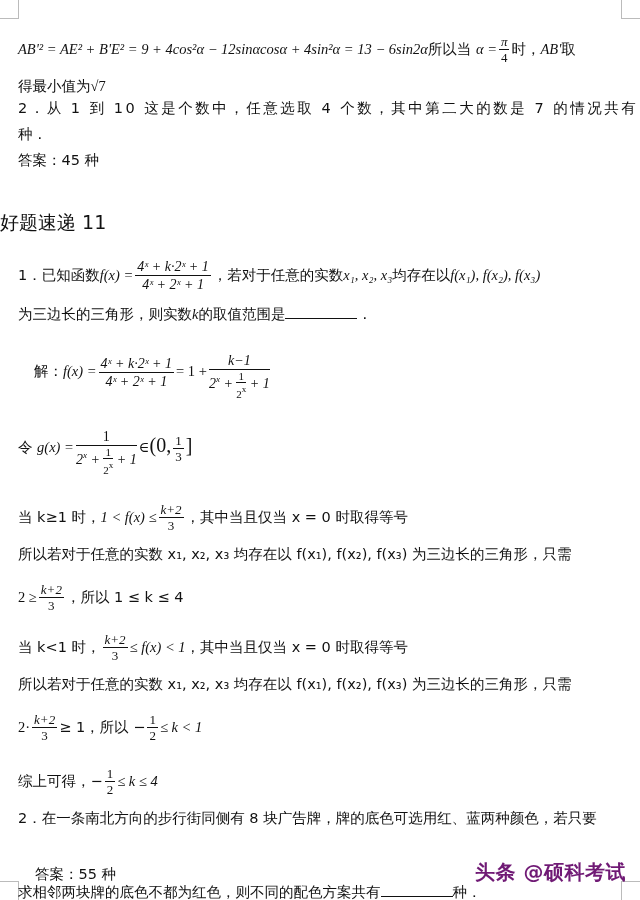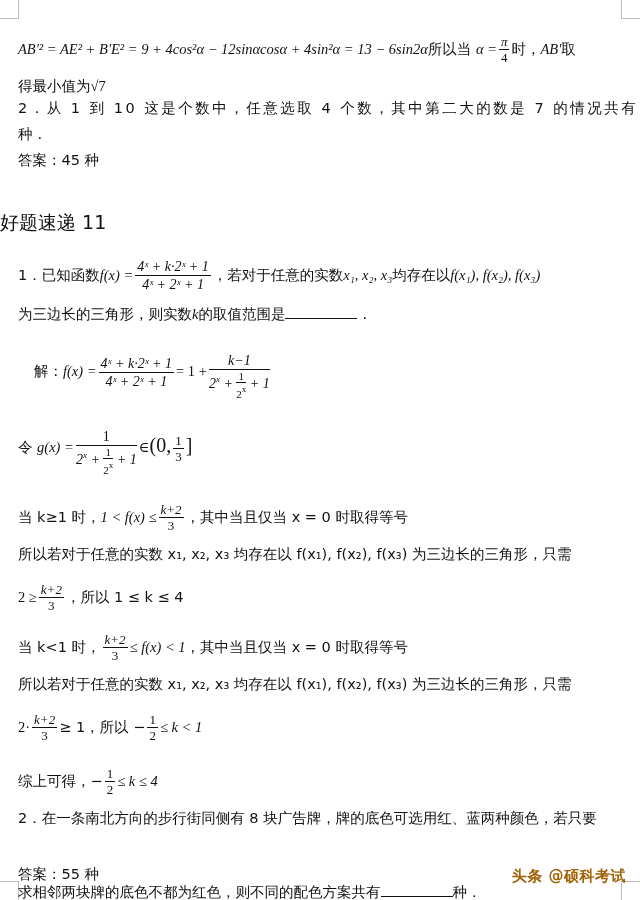--- a/index.html
+++ b/index.html
@@ -12,21 +12,21 @@
   .frac > span { display:block; line-height:17px; font-size:14px; }
   .frac > .num { border-bottom:1px solid #111; padding:0 2px; }
   .frac.sm > span { font-size:13px; line-height:15px; }
   .nest { display:inline-block; vertical-align:middle; text-align:center; }
   .nest > span { display:block; font-size:11px; line-height:12px; }
   .nest > .num { border-bottom:1px solid #111; }
   sup { font-size:9px; vertical-align:6px; }
   .blank { display:inline-block; width:72px; border-bottom:1px solid #111; height:14px; vertical-align:baseline; }
   .title { position:absolute; top:210px; left:0; width:640px; font-size:19px; }
   .corner { position:absolute; width:18px; height:18px; border-color:#bbb; border-style:solid; border-width:0; }
-  .wm { position:absolute; right:14px; bottom:14px; font-size:15px; color:#a16207; font-weight:bold; letter-spacing:0.5px; }
+  .wm { position:absolute; right:14px; bottom:14px; font-size:20px; color:#701a75; font-weight:bold; letter-spacing:0.5px; }
   .sp { letter-spacing:2.5px; }
 </style>
 </head>
 <body>
 
 <div class="corner" style="left:0;top:0;border-right-width:1px;border-bottom-width:1px;"></div>
 <div class="corner" style="right:0;top:0;border-left-width:1px;border-bottom-width:1px;"></div>
 <div class="corner" style="left:0;bottom:0;border-right-width:1px;border-top-width:1px;"></div>
 <div class="corner" style="right:0;bottom:0;border-left-width:1px;border-top-width:1px;"></div>
 
@@ -76,15 +76,15 @@
 </div>
 
 <div class="line" style="top:766px;">
   <span>综上可得，−</span><span class="frac sm"><span class="num r">1</span><span class="r">2</span></span><span class="m">≤ k ≤ 4</span>
 </div>
 
 <div class="line" style="top:808px;text-align:right;"><span>2．在一条南北方向的步行街同侧有 8 块广告牌，牌的底色可选用红、蓝两种颜色，若只要</span></div>
 <div class="line" style="top:882px;">
   <span>求相邻两块牌的底色不都为红色，则不同的配色方案共有</span><span class="blank"></span><span>种．</span>
 </div>
-<div class="line" style="top:864px;"><span>答案：55 种</span></div>
+<div class="line" style="top:864px;margin-left:17px;"><span>答案：55 种</span></div>
 
 <div class="wm">头条 @硕科考试</div>
 
 </body></html>

